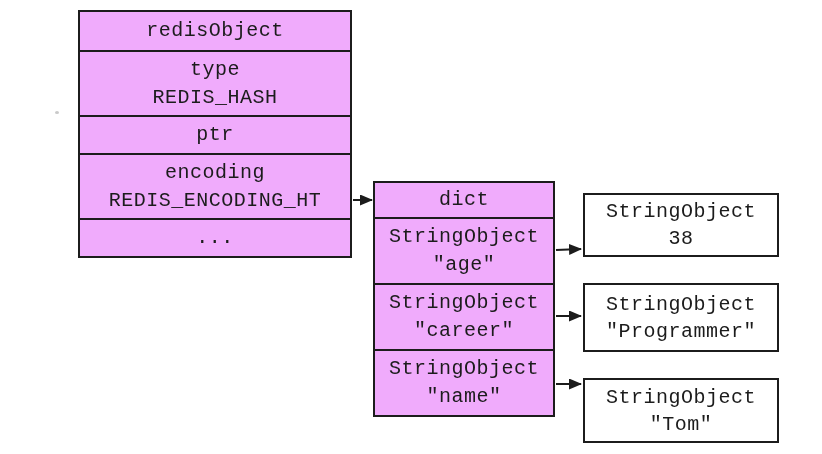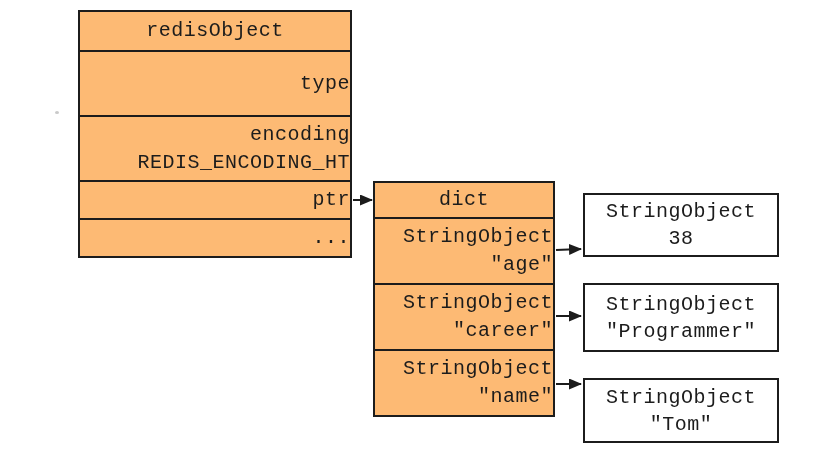--- a/index.html
+++ b/index.html
@@ -13,36 +13,35 @@
     height: 454px;
     background: #ffffff;
     font-family: "Liberation Mono", "DejaVu Sans Mono", monospace;
     color: #1c1c1c;
     overflow: hidden;
   }
   .struct {
     position: absolute;
     border: 2px solid #1c1c1c;
     box-sizing: border-box;
-    background: #fdba74;
+    background: #f0abfc;
   }
   .struct .row {
     display: flex;
     flex-direction: column;
     align-items: center;
     justify-content: center;
     box-sizing: border-box;
     font-size: 20px;
     line-height: 1.4;
     letter-spacing: 0.5px;
     white-space: nowrap;
   }
   .struct .row + .row {
     border-top: 2px solid #1c1c1c;
-    align-items: flex-end;
   }
   .valuebox {
     position: absolute;
     border: 2px solid #1c1c1c;
     box-sizing: border-box;
     background: #ffffff;
     display: flex;
     flex-direction: column;
     align-items: center;
     justify-content: center;
@@ -88,27 +87,28 @@
 <body>
 
 <div class="diagram">
 
   <div class="struct" id="redis-struct">
     <div class="row r0">
       <span>redisObject</span>
     </div>
     <div class="row r1">
       <span>type</span>
+      <span>REDIS_HASH</span>
+    </div>
+    <div class="row r3">
+      <span>ptr</span>
     </div>
     <div class="row r2">
       <span>encoding</span>
       <span>REDIS_ENCODING_HT</span>
-    </div>
-    <div class="row r3">
-      <span>ptr</span>
     </div>
     <div class="row r4">
       <span>...</span>
     </div>
   </div>
 
   <div class="struct" id="dict-struct">
     <div class="row r0">
       <span>dict</span>
     </div>

